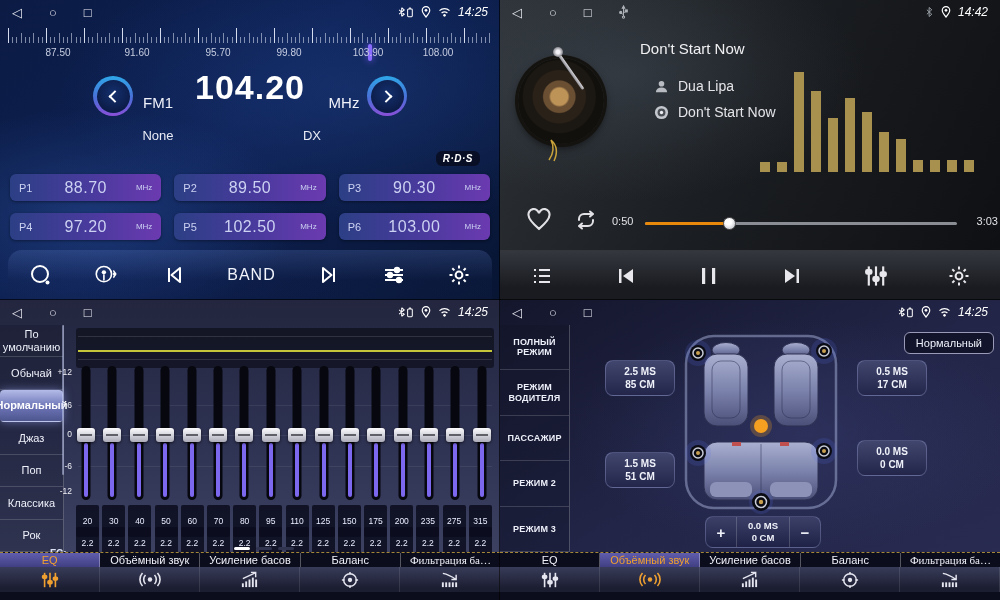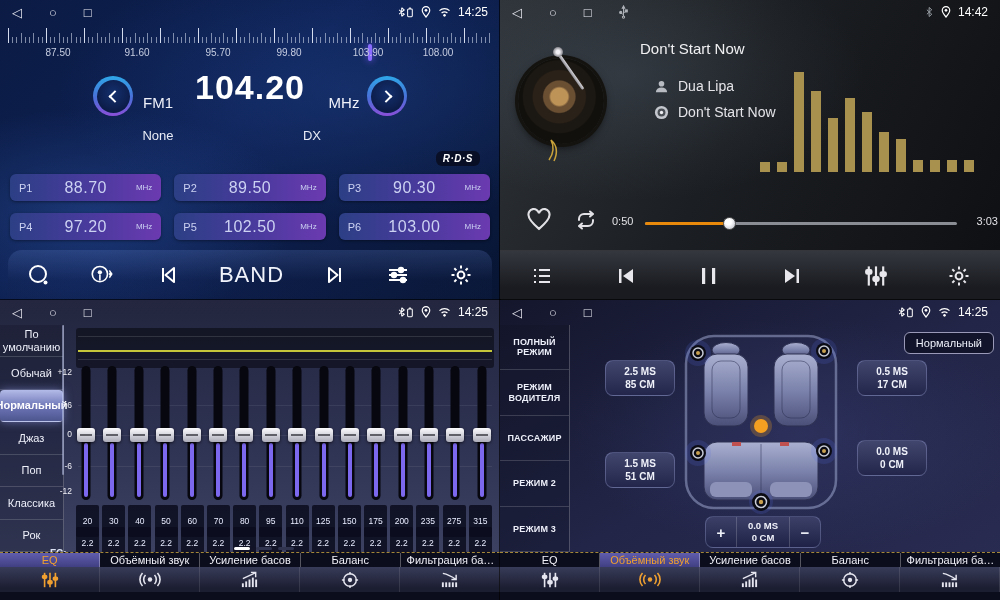--- a/index.html
+++ b/index.html
@@ -20,21 +20,21 @@
   #q-surround { left: 500px; top: 300px;
     background: radial-gradient(70% 60% at 60% 45%, rgba(70,80,150,.25), transparent 65%),
                 linear-gradient(150deg,#14162c 0%,#222547 50%,#2a2d52 100%); }
 
   
   .statusbar { position: absolute; left: 0; right: 0; top: 0; height: 24px;
     display: flex; align-items: center; padding: 0 12px; color: #f2f2f6; z-index: 5; }
   .nav { display: flex; gap: 27px; align-items: center; }
   .navicon { font-size: 13px; line-height: 1; color: #e8e8f0; cursor: default; }
   .status-right { margin-left: auto; display: flex; gap: 7px; align-items: center; }
-  .time { font-size: 12px; color: #fff; margin-left: 0; }
+  .time { font-size: 12px; color: #fff; margin-left: 0; font-style: italic; }
   .sicon { display: inline-flex; align-items: center; }
 
   
   .scale-wrap { position: absolute; left: 8px; top: 26px; width: 484px; height: 36px; }
   .ticks { position: absolute; left: 0; top: 0; right: 0; height: 18px; }
   .tick { position: absolute; bottom: 1px; width: 1px; background: #dfe6f5; }
   .scale-indicator { position: absolute; left: 360px; bottom: 1px; width: 4px; height: 17px;
     background: #8a6cff; border-radius: 2px; box-shadow: 0 0 7px #7a5cff; }
   .scale-label { position: absolute; top: 21px; transform: translateX(-50%);
     font-size: 10px; color: #c6cde0; }
@@ -60,21 +60,21 @@
     background: linear-gradient(90deg,#2c3f85 0%,#4a3a9e 55%,#6b3ab0 100%);
     color: #ccd2f2; cursor: pointer; box-shadow: 0 1px 3px rgba(0,0,0,.4); }
   .p-label { font-size: 11px; width: 22px; }
   .p-freq { flex: 1; text-align: center; font-size: 16px; letter-spacing: .5px; }
   .p-unit { font-size: 8px; width: 22px; text-align: right; }
   .radio-toolbar { position: absolute; left: 8px; right: 8px; top: 250px; height: 50px;
     border-radius: 14px 14px 0 0;
     background: linear-gradient(180deg, rgba(90,120,190,.28), rgba(20,35,80,.18) 60%);
     display: flex; align-items: center; justify-content: space-around; color: #fff; }
   .tool { display: inline-flex; align-items: center; cursor: pointer; }
-  .band-btn { font-size: 22px; letter-spacing: 1px; color: #f2f4fc; }
+  .band-btn { font-size: 16px; letter-spacing: 1px; color: #f2f4fc; }
 
   
   .album { position: absolute; left: 18px; top: 58px; width: 86px; height: 86px; border-radius: 50%;
     background: radial-gradient(circle at 48% 45%, #bd9357 0 13%, #6b4f33 16% 24%, #2a2118 26% 40%,
                 #1b1712 42% 55%, #12100c 57% 78%, #0b0a08 80% 100%);
     box-shadow: 0 0 0 3px #15130f, 0 3px 10px rgba(0,0,0,.7); }
   .album-sig { position: absolute; left: 26px; top: 76px; }
   .tonearm { position: absolute; left: 57px; top: 52px; width: 3px; height: 45px; border-radius: 2px;
     background: linear-gradient(90deg,#8a8a90,#d8d8de); transform-origin: 1.5px 2px; transform: rotate(-35deg); }
   .tonearm-pivot { position: absolute; left: 53px; top: 47px; width: 10px; height: 10px; border-radius: 50%;
@@ -139,21 +139,21 @@
   .page-dash { width: 16px; height: 3px; border-radius: 2px; background: #31344f; }
   .page-dash.active { background: #ffffff; }
 
   
   .tabbar { position: absolute; left: 0; right: 0; bottom: 0; height: 48px;
     border-top: 1px dashed rgba(215,175,65,.75); background: #0c0d1c; }
   .tab-labels { display: flex; height: 14px; }
   .tab-label { flex: 1; display: flex; align-items: center; justify-content: center;
     font-size: 11px; color: #f0f0f8; border-right: 1px solid rgba(255,255,255,.3);
     white-space: nowrap; overflow: hidden; cursor: pointer; }
-  .tab-label:last-child { border-right: none; }
+  .tab-label:last-child { border-right: none; font-family: Liberation Serif, serif; }
   .tab-label.selected { background: linear-gradient(180deg,#605dae 0%,#413f82 100%); color: #f0a030; }
   .tab-icons { display: flex; height: 25px; background: linear-gradient(180deg,#383c58 0%,#1b1d31 85%); }
   .tab-icon { flex: 1; display: flex; align-items: center; justify-content: center;
     color: #e6e6f0; border-right: 1px solid rgba(255,255,255,.10); cursor: pointer; }
   .tab-icon.selected { color: #f0a030; }
 
   
   #q-surround .sidebar { width: 70px; }
   .profile-badge { position: absolute; right: 6px; top: 32px; padding: 4px 11px;
     border: 1px solid #9a9ab8; border-radius: 6px; background: rgba(16,18,40,.92);

